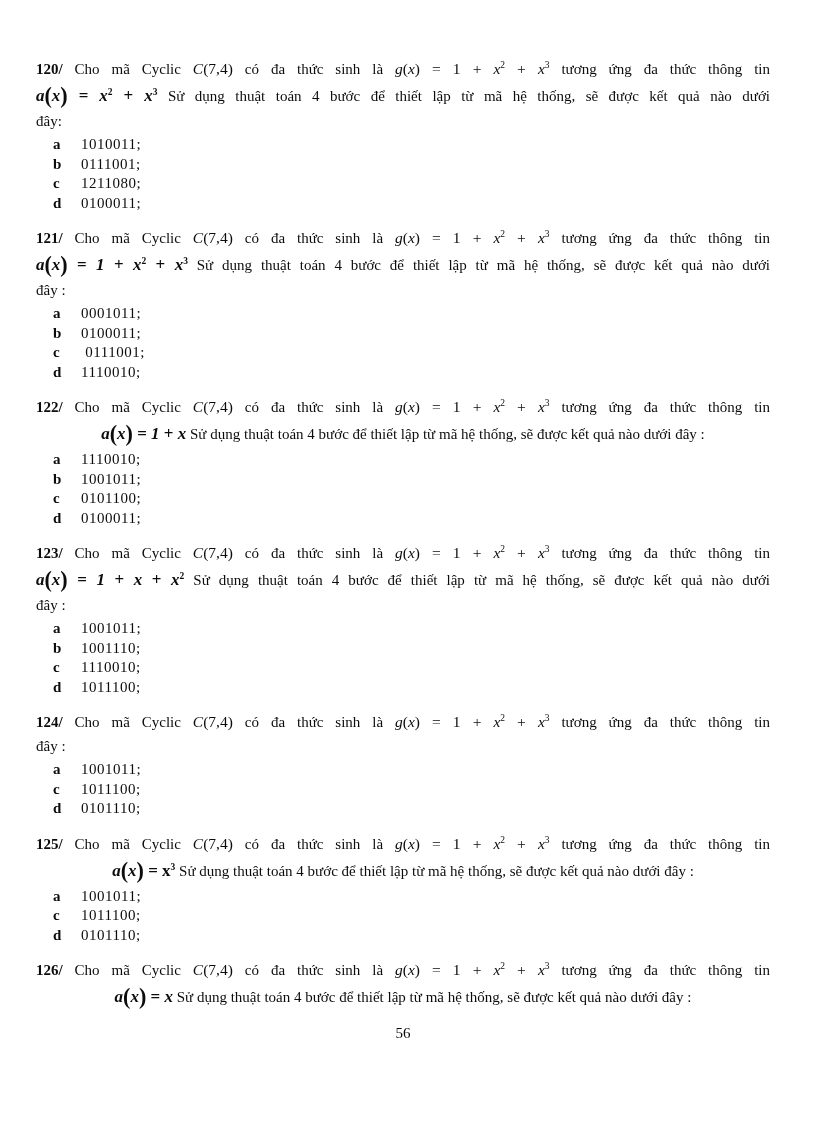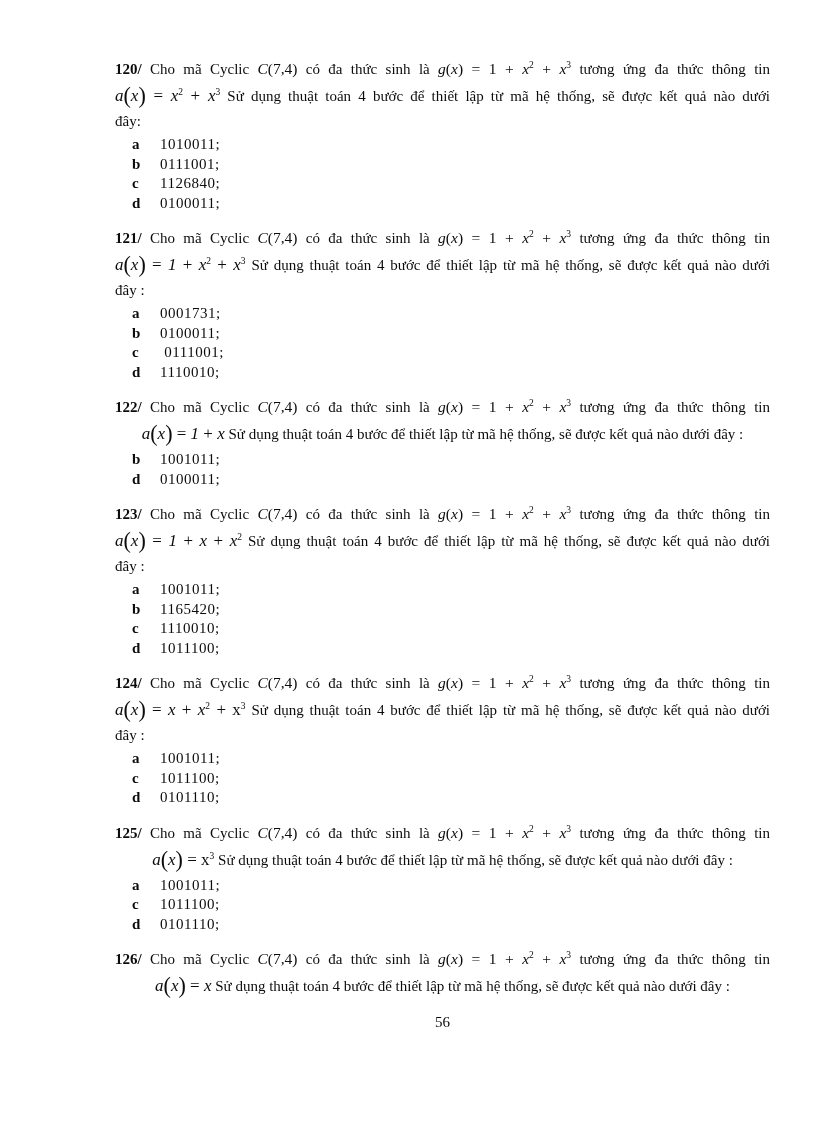--- a/index.html
+++ b/index.html
@@ -7,21 +7,21 @@
     width: 816px; height: 1123px;
     background: #ffffff;
     color: #0c0c0c;
     font-family: "Liberation Serif", "DejaVu Serif", serif;
     font-size: 15px;
     overflow: hidden;
   }
   .page {
     box-sizing: border-box;
     width: 816px; height: 1123px;
-    padding: 56px 46px 0 115px;
+    padding: 56px 46px 0 36px;
   }
   .question { margin: 0 0 12px 0; }
 
   .line1 {
     line-height: 25px;
     text-align: justify;
     text-align-last: justify;
     white-space: normal;
   }
   .line2 { line-height: 27px; text-align: center; }
@@ -31,21 +31,21 @@
   }
   .line3 { line-height: 23px; }
 
   .q-num { font-weight: bold; }
 
   .formula {
     font-size: 15.5px;
     white-space: nowrap;
   }
   .formula i { font-style: italic; }
-  .formula-a { font-size: 17px; }
+  .formula-a { font-size: 17px; font-weight: bold; }
   .formula-a .par {
     font-size: 1.3em;
     line-height: 0;
     vertical-align: -2px;
   }
   sup {
     font-size: 9.5px;
     line-height: 0;
     vertical-align: 6px;
   }
@@ -77,65 +77,66 @@
 <div class="page">
   <div id="questions">
   <div class="question">
     <div class="line1"><span class="q-num">120/</span> <span>Cho mã Cyclic</span> <span class="formula"><i>C</i><span class="par">(</span>7,4<span class="par">)</span></span> <span>có đa thức sinh là</span> <span class="formula"><i>g</i><span class="par">(</span><i>x</i><span class="par">)</span> = 1 + <i>x</i><sup>2</sup> + <i>x</i><sup>3</sup></span> <span>tương ứng đa thức thông tin</span></div>
     <div class="line2 full"><span class="formula formula-a"><i>a</i><span class="par">(</span><i>x</i><span class="par">)</span> = <i>x</i><sup>2</sup> + <i>x</i><sup>3</sup></span> <span>Sử dụng thuật toán 4 bước để thiết lập từ mã hệ thống, sẽ được kết quả nào dưới</span></div>
     <div class="line3">đây:</div>
     <div class="options">
 
     <div class="option"><span class="opt-letter">a</span><span class="opt-value">1010011;</span></div>
           <div class="option"><span class="opt-letter">b</span><span class="opt-value">0111001;</span></div>
-          <div class="option"><span class="opt-letter">c</span><span class="opt-value">1126840;</span></div>
+          <div class="option"><span class="opt-letter">c</span><span class="opt-value">1211080;</span></div>
           <div class="option"><span class="opt-letter">d</span><span class="opt-value">0100011;</span></div>
         </div>
   </div>
 
   <div class="question">
     <div class="line1"><span class="q-num">121/</span> <span>Cho mã Cyclic</span> <span class="formula"><i>C</i><span class="par">(</span>7,4<span class="par">)</span></span> <span>có đa thức sinh là</span> <span class="formula"><i>g</i><span class="par">(</span><i>x</i><span class="par">)</span> = 1 + <i>x</i><sup>2</sup> + <i>x</i><sup>3</sup></span> <span>tương ứng đa thức thông tin</span></div>
     <div class="line2 full"><span class="formula formula-a"><i>a</i><span class="par">(</span><i>x</i><span class="par">)</span> = <i>1</i> + <i>x</i><sup>2</sup> + <i>x</i><sup>3</sup></span> <span>Sử dụng thuật toán 4 bước để thiết lập từ mã hệ thống, sẽ được kết quả nào dưới</span></div>
     <div class="line3">đây :</div>
     <div class="options">
 
-    <div class="option"><span class="opt-letter">a</span><span class="opt-value">0001731;</span></div>
+    <div class="option"><span class="opt-letter">a</span><span class="opt-value">0001011;</span></div>
           <div class="option"><span class="opt-letter">b</span><span class="opt-value">0100011;</span></div>
           <div class="option"><span class="opt-letter">c</span><span class="opt-value"> 0111001;</span></div>
           <div class="option"><span class="opt-letter">d</span><span class="opt-value">1110010;</span></div>
         </div>
   </div>
 
   <div class="question">
     <div class="line1"><span class="q-num">122/</span> <span>Cho mã Cyclic</span> <span class="formula"><i>C</i><span class="par">(</span>7,4<span class="par">)</span></span> <span>có đa thức sinh là</span> <span class="formula"><i>g</i><span class="par">(</span><i>x</i><span class="par">)</span> = 1 + <i>x</i><sup>2</sup> + <i>x</i><sup>3</sup></span> <span>tương ứng đa thức thông tin</span></div>
     <div class="line2"><span class="formula formula-a"><i>a</i><span class="par">(</span><i>x</i><span class="par">)</span> = <i>1</i> + <i>x</i></span> <span>Sử dụng thuật toán 4 bước để thiết lập từ mã hệ thống, sẽ được kết quả nào dưới đây :</span></div>
 
     <div class="options">
 
+    <div class="option"><span class="opt-letter">a</span><span class="opt-value">1110010;</span></div>
           <div class="option"><span class="opt-letter">b</span><span class="opt-value">1001011;</span></div>
+          <div class="option"><span class="opt-letter">c</span><span class="opt-value">0101100;</span></div>
           <div class="option"><span class="opt-letter">d</span><span class="opt-value">0100011;</span></div>
         </div>
   </div>
 
   <div class="question">
     <div class="line1"><span class="q-num">123/</span> <span>Cho mã Cyclic</span> <span class="formula"><i>C</i><span class="par">(</span>7,4<span class="par">)</span></span> <span>có đa thức sinh là</span> <span class="formula"><i>g</i><span class="par">(</span><i>x</i><span class="par">)</span> = 1 + <i>x</i><sup>2</sup> + <i>x</i><sup>3</sup></span> <span>tương ứng đa thức thông tin</span></div>
     <div class="line2 full"><span class="formula formula-a"><i>a</i><span class="par">(</span><i>x</i><span class="par">)</span> = <i>1</i> + <i>x</i> + <i>x</i><sup>2</sup></span> <span>Sử dụng thuật toán 4 bước để thiết lập từ mã hệ thống, sẽ được kết quả nào dưới</span></div>
     <div class="line3">đây :</div>
     <div class="options">
 
     <div class="option"><span class="opt-letter">a</span><span class="opt-value">1001011;</span></div>
-          <div class="option"><span class="opt-letter">b</span><span class="opt-value">1165420;</span></div>
+          <div class="option"><span class="opt-letter">b</span><span class="opt-value">1001110;</span></div>
           <div class="option"><span class="opt-letter">c</span><span class="opt-value">1110010;</span></div>
           <div class="option"><span class="opt-letter">d</span><span class="opt-value">1011100;</span></div>
         </div>
   </div>
 
   <div class="question">
     <div class="line1"><span class="q-num">124/</span> <span>Cho mã Cyclic</span> <span class="formula"><i>C</i><span class="par">(</span>7,4<span class="par">)</span></span> <span>có đa thức sinh là</span> <span class="formula"><i>g</i><span class="par">(</span><i>x</i><span class="par">)</span> = 1 + <i>x</i><sup>2</sup> + <i>x</i><sup>3</sup></span> <span>tương ứng đa thức thông tin</span></div>
-    <div class="line2 full"><span class="formula formula-a"><i>a</i><span class="par">(</span><i>x</i><span class="par">)</span> = <i>x</i> + <i>x</i><sup>2</sup> + x<sup>3</sup></span> <span>Sử dụng thuật toán 4 bước để thiết lập từ mã hệ thống, sẽ được kết quả nào dưới</span></div>
     <div class="line3">đây :</div>
     <div class="options">
 
     <div class="option"><span class="opt-letter">a</span><span class="opt-value">1001011;</span></div>
           <div class="option"><span class="opt-letter">c</span><span class="opt-value">1011100;</span></div>
           <div class="option"><span class="opt-letter">d</span><span class="opt-value">0101110;</span></div>
         </div>
   </div>
 
   <div class="question">

